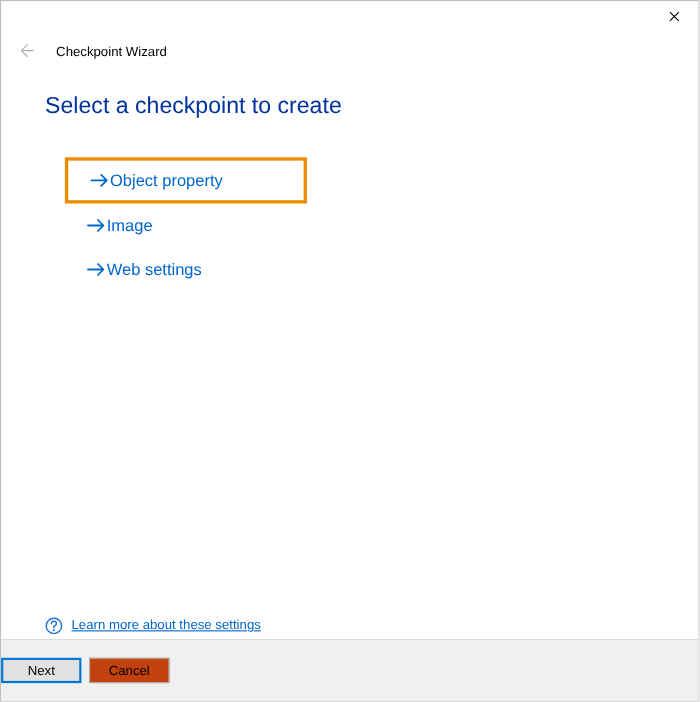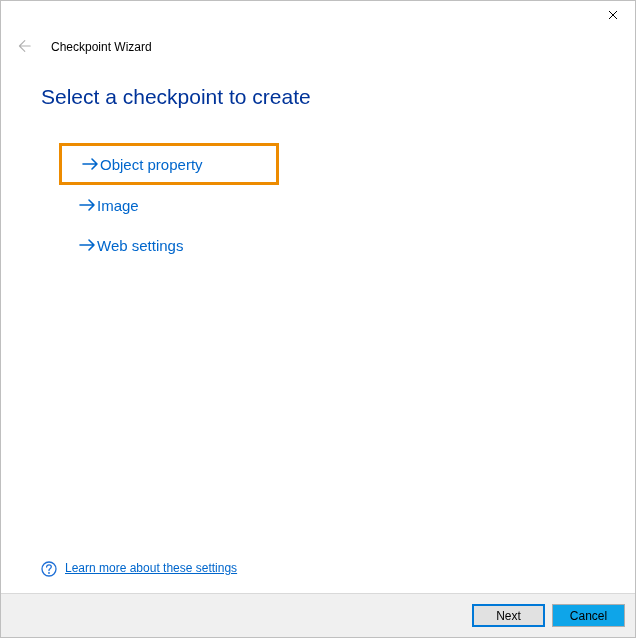--- a/index.html
+++ b/index.html
@@ -91,33 +91,33 @@
   }
   .help-link {
     color: #0066cc;
     text-decoration: underline;
     font-size: 12px;
     cursor: pointer;
   }
   .footer {
     position: absolute;
     left: 0; right: 0; bottom: 0;
-    height: 44px;
+    height: 56px;
     background: #f0f0f0;
     border-top: 1px solid #d9d9d9;
     display: flex;
     align-items: center;
-    justify-content: flex-end;
+    justify-content: flex-start;
     padding-right: 10px;
     gap: 7px;
   }
   .btn {
     min-width: 73px;
     height: 23px;
-    background: #0ea5e9;
+    background: #c2410c;
     border: 1px solid #adadad;
     font-family: inherit;
     font-size: 12px;
     cursor: pointer;
     padding: 0 12px;
   }
   .btn.primary {
     border: 2px solid #0078d7;
     background: #e1e1e1;
   }

